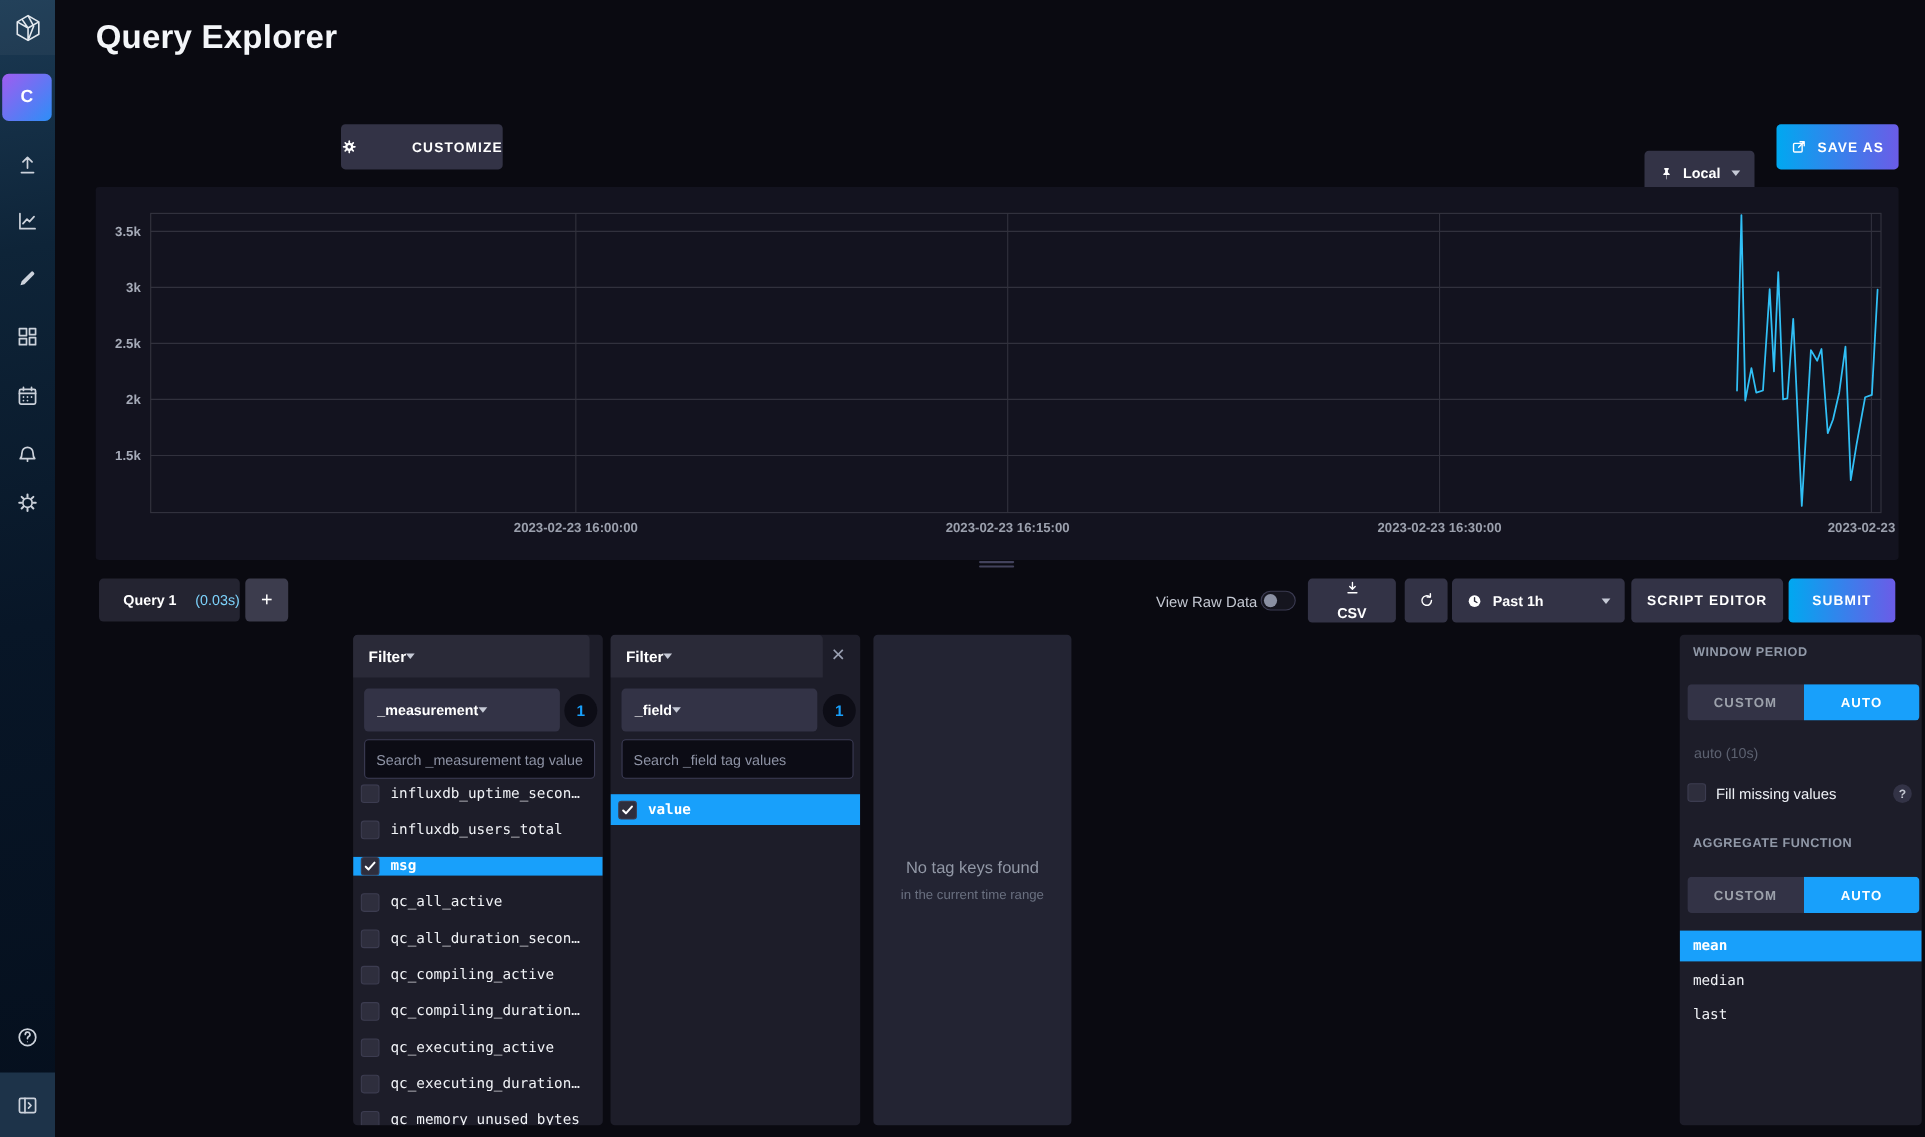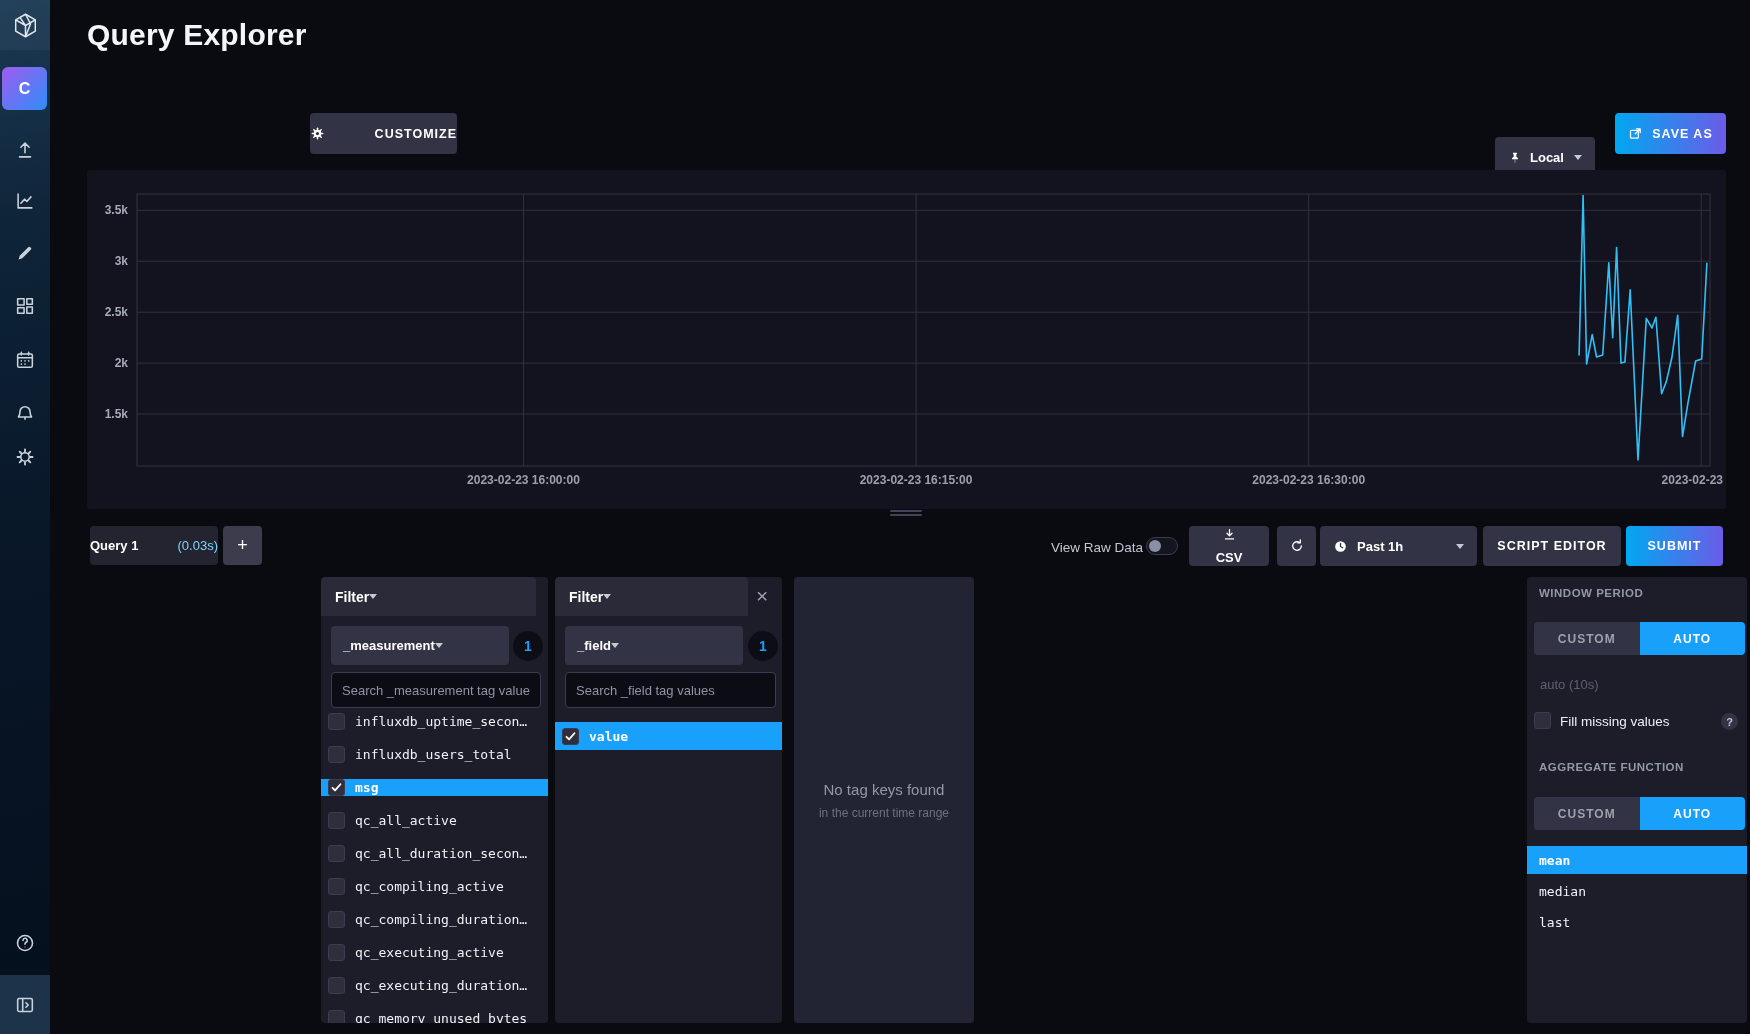--- a/index.html
+++ b/index.html
@@ -30,21 +30,21 @@
   .grad-btn { background:linear-gradient(90deg,#00a8f0 0%,#6b5ce7 100%); }
 
   
   .chart-panel { position:absolute; left:87px; top:170px; width:1639px; height:339px; background:#13131f; border-radius:3px; }
   #chart-svg text { font-family:"Liberation Sans", sans-serif; }
   .drag-handle { position:absolute; left:890px; top:510px; width:32px; height:8px; cursor:row-resize; }
   .drag-handle div { height:2px; margin-bottom:2px; background:#42425c; border-radius:1px; }
 
   
   .qtab { position:absolute; left:90px; top:526px; width:128px; height:39px; background:#242431; border-radius:4px;
-    display:flex; align-items:center; justify-content:space-between; gap:5px; font-size:13px; color:#fff; font-weight:700; cursor:pointer; }
+    display:flex; align-items:center; justify-content:flex-end; gap:17px; font-size:13px; color:#fff; font-weight:700; cursor:pointer; }
   .qtab .dur { color:#7dd3fc; font-weight:400; }
   .plus-btn { position:absolute; left:223px; top:526px; width:39px; height:39px; background:#3c3c4d; border-radius:4px;
     color:#fff; font-size:18px; display:flex; align-items:center; justify-content:center; cursor:pointer; }
   .raw-label { position:absolute; top:540px; left:1047px; width:96px; text-align:right; color:#c3c7d1; font-size:13.5px; }
   .toggle { position:absolute; left:1146px; top:537px; width:32px; height:18px; border-radius:9px; background:#15151f; border:1px solid #3b3b52; cursor:pointer; }
   .toggle .knob { position:absolute; left:2px; top:2px; width:12px; height:12px; border-radius:50%; background:#8a90a3; }
   .ctl { top:526px; height:40px; gap:8px; justify-content:center; }
 
   
   .card { position:absolute; top:577px; height:446px; background:#1d1d29; border-radius:4px; overflow:hidden; }

